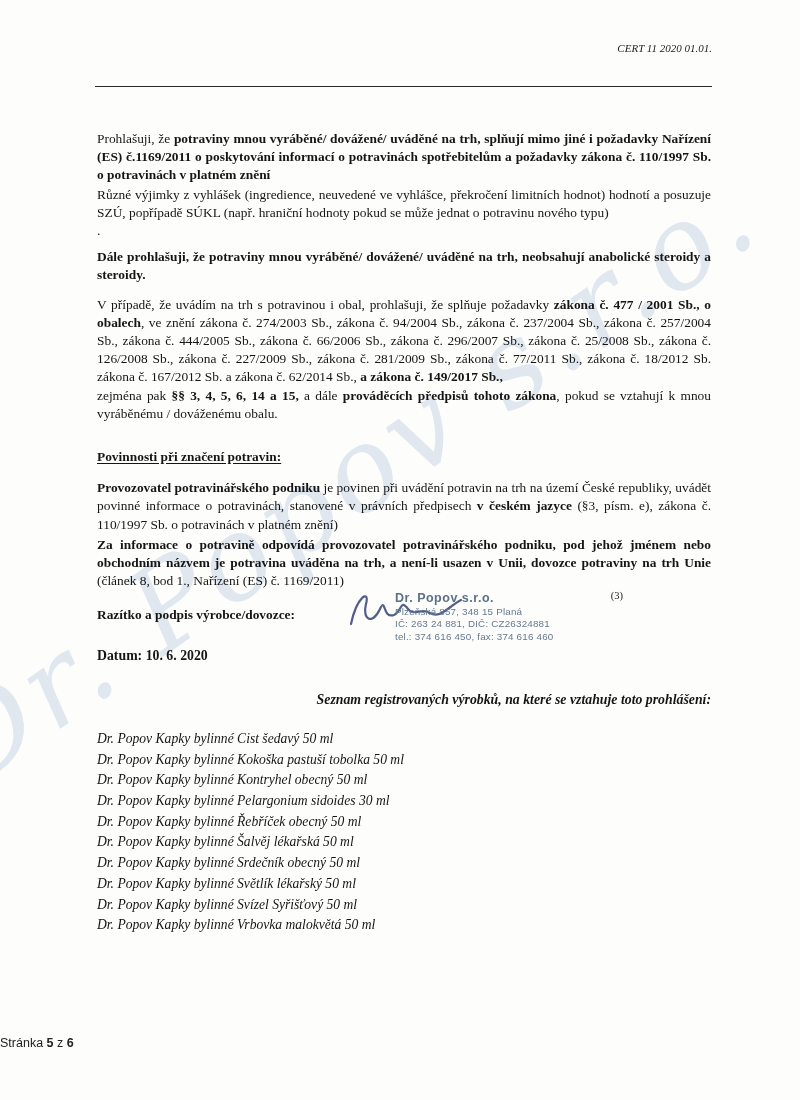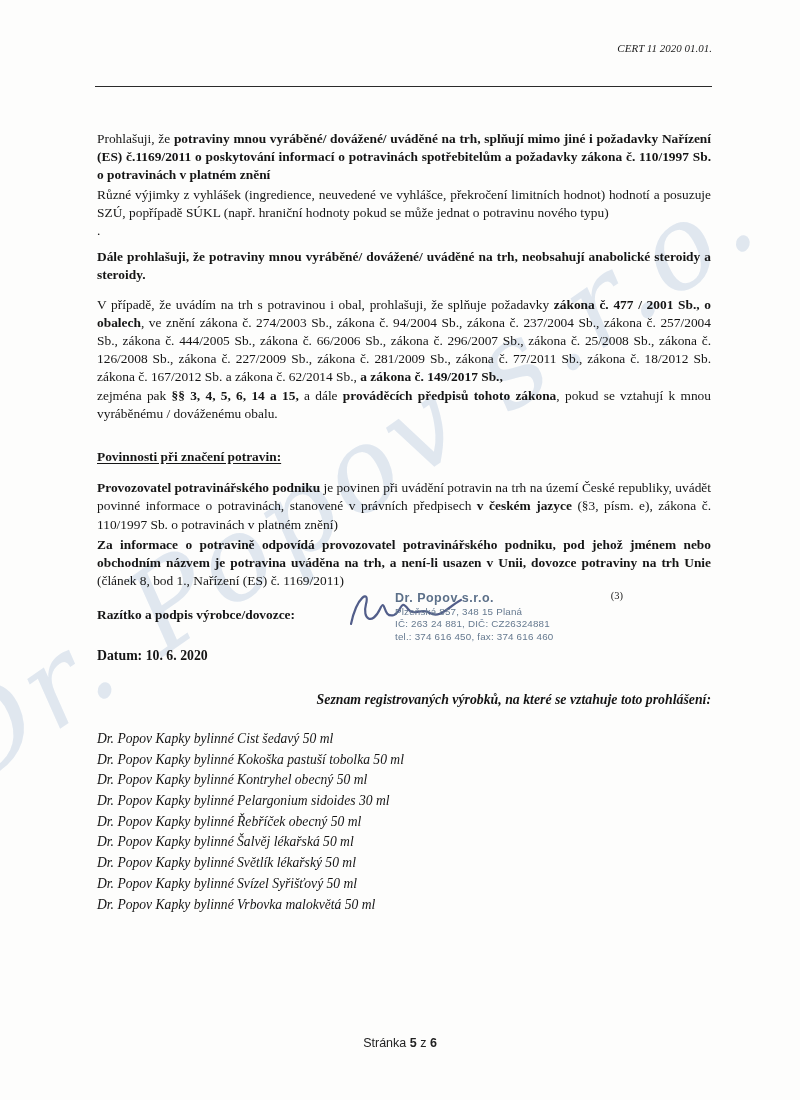--- a/index.html
+++ b/index.html
@@ -57,21 +57,20 @@
   .stamp-note {
     position:absolute; right:-38px; top:-2px;
     font-family:"Liberation Serif", serif; font-size:10.5px; color:#222;
   }
   .datum { margin-top:19px; font-size:13.8px; }
   .seznam { margin-top:25px; font-size:13.8px; text-align:right;font-style:italic; }
   .product-list { margin-top:20px; text-align:left;font-style:italic; }
   .product-item { font-size:13.6px; line-height:20.7px; }
   .footer {
     position:absolute; left:0; right:0; top:1036px; z-index:1;
-    text-align:center;
     font-family:"Liberation Sans", sans-serif; font-size:12.5px; color:#222;
   }
 </style>
 </head>
 <body>
 
 <div class="sheet">
 
   <div class="watermark">Dr. Popov s.r.o.</div>
 
@@ -110,20 +109,21 @@
 
     <p class="seznam label-bold">Seznam registrovaných výrobků, na které se vztahuje toto prohlášení:</p>
 
     <div class="product-list">
         <div class="product-item">Dr. Popov Kapky bylinné Cist šedavý 50 ml</div>
         <div class="product-item">Dr. Popov Kapky bylinné Kokoška pastuší tobolka 50 ml</div>
         <div class="product-item">Dr. Popov Kapky bylinné Kontryhel obecný 50 ml</div>
         <div class="product-item">Dr. Popov Kapky bylinné Pelargonium sidoides 30 ml</div>
         <div class="product-item">Dr. Popov Kapky bylinné Řebříček obecný 50 ml</div>
         <div class="product-item">Dr. Popov Kapky bylinné Šalvěj lékařská 50 ml</div>
+        <div class="product-item">Dr. Popov Kapky bylinné Srdečník obecný 50 ml</div>
         <div class="product-item">Dr. Popov Kapky bylinné Světlík lékařský 50 ml</div>
         <div class="product-item">Dr. Popov Kapky bylinné Svízel Syřišťový 50 ml</div>
         <div class="product-item">Dr. Popov Kapky bylinné Vrbovka malokvětá 50 ml</div>
       </div>
 
   </div>
 
   <div class="footer"><span>Stránka </span><b>5</b><span> z </span><b>6</b></div>
 
 </div>

